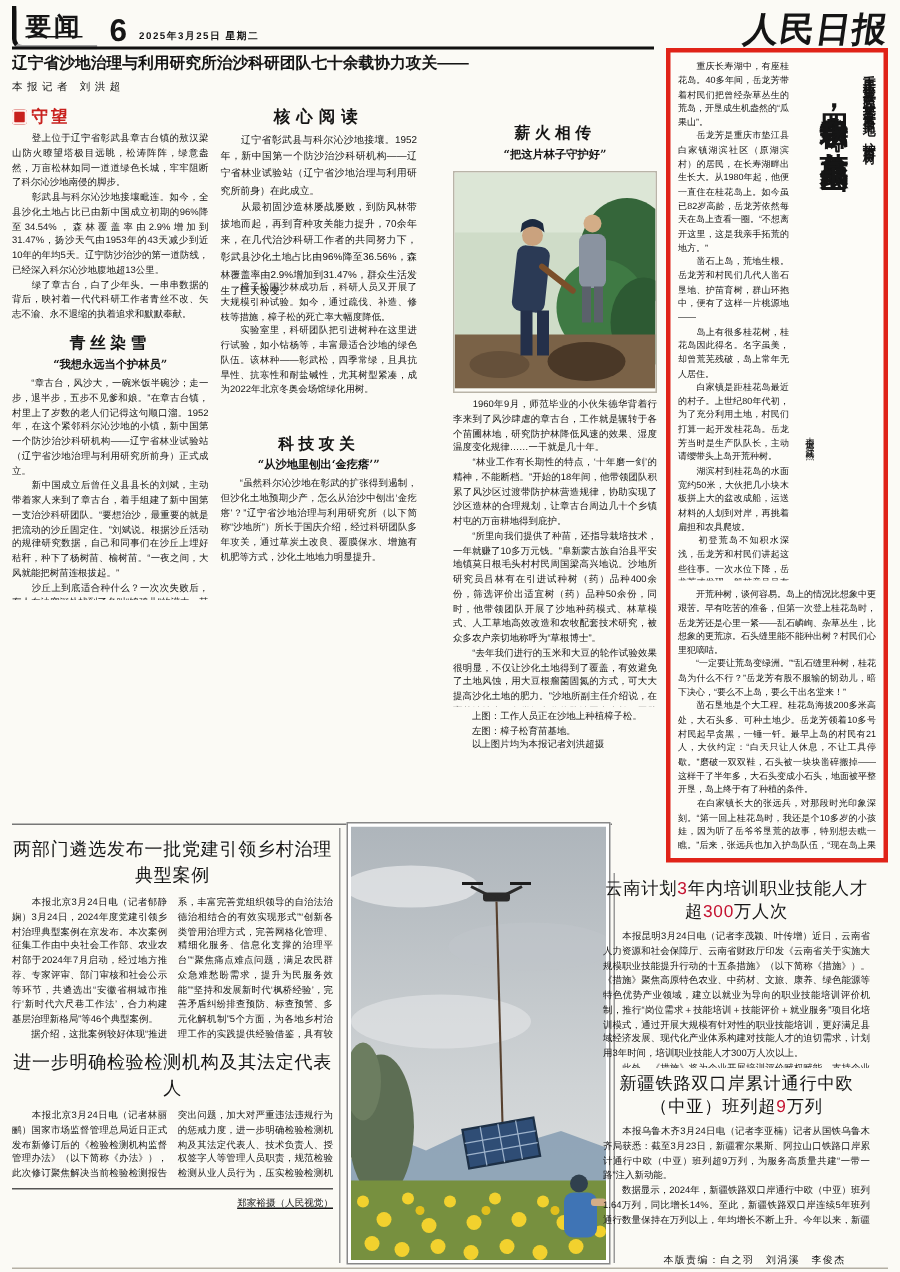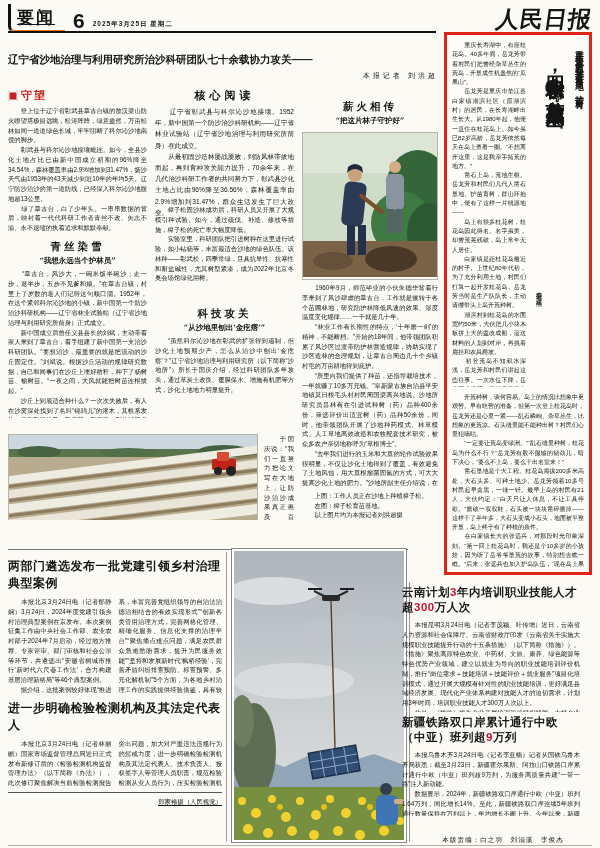--- a/index.html
+++ b/index.html
@@ -2,34 +2,34 @@
 <html><head>
 <meta charset="utf-8">
 <style>
   html,body{margin:0;padding:0;background:#888;}
   .page{position:relative;width:600px;height:848px;margin:0 auto;background:#fbfaf5;
         font-family:"Liberation Sans",sans-serif;color:#151515;overflow:hidden;}
   
   .masthead{position:absolute;left:8px;top:4px;width:584px;height:26px;}
   .mh-left{display:flex;align-items:flex-end;gap:8px;}
   .section-box{font-size:17px;font-weight:bold;letter-spacing:2px;
-      border-left:3px solid #111;border-bottom:3px solid #f97316;border-radius:0 0 0 7px;
+      border-left:3px solid #111;border-bottom:3px solid #a3a3a3;border-radius:0 0 0 7px;
       padding:2px 10px 1px 6px;text-decoration:underline;}
   .page-num{font-size:21px;font-weight:bold;line-height:1;padding-bottom:2px;}
   .date{font-size:6.5px;font-weight:bold;padding-bottom:4px;letter-spacing:1px;}
   .mh-logo{position:absolute;right:0;top:0;font-family:"DejaVu Serif",serif;font-weight:bold;
       font-size:23px;transform:skewX(-8deg);letter-spacing:1px;}
   .header-rule{position:absolute;left:8px;top:31px;width:428px;border-top:2px solid #111;}
   
   .lead{position:absolute;left:8px;top:35px;width:430px;height:511px;overflow:hidden;}
-  .kicker{font-size:10.5px;font-weight:bold;margin:18px 0 4px;}
+  .kicker{font-size:10.5px;font-weight:bold;margin:0 0 4px;}
   .lead h1{font-size:27px;font-weight:900;margin:0 0 3px;text-align:center;letter-spacing:1px;line-height:1.15;}
-  .byline{text-align:right;font-size:7px;font-family:"DejaVu Serif",serif;letter-spacing:3px;margin-bottom:7px;}
+  .byline{text-align:left;font-size:7px;font-family:"DejaVu Serif",serif;letter-spacing:3px;margin-bottom:7px;}
   .cols{display:flex;gap:8px;height:432px;}
-  .colwrap-left{width:286px;display:flex;flex-direction:column;gap:16px;}
+  .colwrap-left{width:286px;display:flex;flex-direction:row;gap:16px;}
   .two-cols{display:flex;gap:8px;height:330px;}
   .col{flex:1;overflow:hidden;}
   .bt{font-size:6.3px;line-height:1.55;text-align:justify;white-space:pre-line;overflow:hidden;}
   .tagrow{display:flex;align-items:center;gap:3px;margin-bottom:3px;}
   .tag-icon{width:10px;height:10px;background:#c8201d;border-radius:2px;display:inline-block;
       box-shadow:inset 0 0 0 1.5px #fff0ec;}
   .tag-label{color:#c8201d;font-weight:bold;font-size:11px;letter-spacing:2px;}
   .subhead{font-size:10.5px;font-weight:bold;text-align:center;letter-spacing:3px;margin:6px 0 2px;}
   .squote{font-size:7.5px;font-weight:bold;font-family:"DejaVu Serif",serif;text-align:center;margin-bottom:3px;}
   .core-title{font-size:11px;font-weight:bold;text-align:center;letter-spacing:4px;margin-bottom:3px;}
@@ -51,21 +51,21 @@
       letter-spacing:1px;margin:0;overflow:hidden;}
   .v-byline{position:absolute;right:46px;top:252px;height:92px;font-size:6px;font-family:"DejaVu Serif",serif;
       letter-spacing:1px;overflow:hidden;}
   .island-bottom{position:absolute;left:5px;right:5px;top:358px;bottom:5px;font-size:6px;line-height:1.55;
       text-align:justify;white-space:pre-line;overflow:hidden;}
   
   .rule-mid{position:absolute;left:8px;top:549px;width:400px;border-top:1px solid #777;}
   .v-rule1{position:absolute;left:226px;top:552px;height:290px;border-left:1px solid #9a9a9a;}
   .v-rule2{position:absolute;left:409px;top:582px;height:260px;border-left:1px solid #9a9a9a;}
   .bl{position:absolute;left:8px;top:554px;width:214px;height:236px;overflow:hidden;}
-  .bl h3,.br h3{font-size:12px;font-weight:700;text-align:left;margin:4px 0 5px;letter-spacing:0.5px;}
+  .bl h3,.br h3{font-size:12px;font-weight:400;text-align:center;margin:4px 0 5px;letter-spacing:0.5px;}
   .two-col-body{column-count:2;column-gap:7px;}
   .bl-a1{height:142px;overflow:hidden;}
   .bl-a2{height:92px;overflow:hidden;}
   .caption-block{position:absolute;left:8px;top:792px;width:214px;height:48px;border-top:1px solid #555;
       padding-top:4px;box-sizing:border-box;}
   .cap-text{font-size:6.4px;line-height:1.6;font-family:"DejaVu Serif",serif;text-align:justify;white-space:pre-line;}
   .cap-credit{font-size:6.4px;font-family:"DejaVu Serif",serif;text-align:right;margin-top:1px;text-decoration:underline;}
   .photo-mid{position:absolute;left:231px;top:548px;width:176px;height:295px;border:1px solid #888;
       background:#fff;padding:2px;box-sizing:border-box;}
   .br{position:absolute;left:402px;top:582px;width:178px;height:250px;overflow:hidden;}

